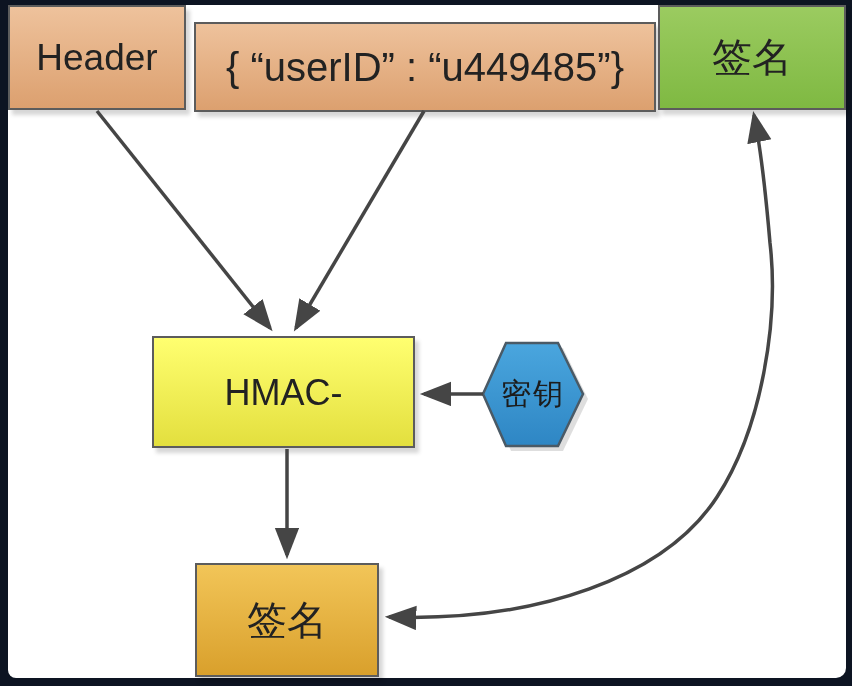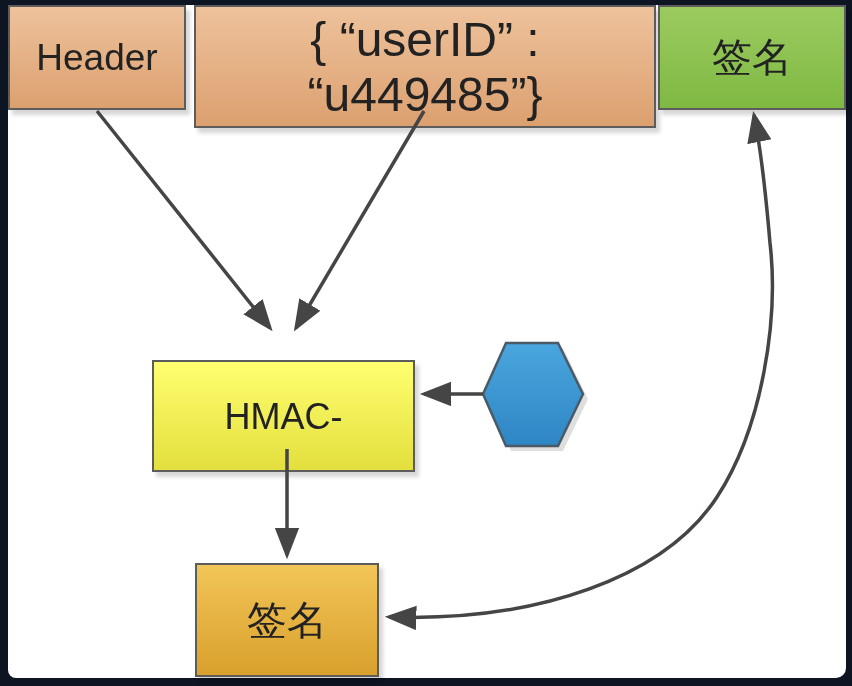--- a/index.html
+++ b/index.html
@@ -25,24 +25,24 @@
     text-align: center;
     color: #222222;
     box-shadow: 4px 5px 4px rgba(0,0,0,0.16);
   }
   .tan   { background: linear-gradient(180deg, #eec29c 0%, #dca06f 100%); }
   .green { background: linear-gradient(180deg, #9bcb60 0%, #7fb942 100%); }
   .yellow{ background: linear-gradient(180deg, #ffff70 0%, #e3df3e 100%); }
   .gold  { background: linear-gradient(180deg, #f2c558 0%, #d9a02c 100%); }
 
   .header-box   { left: 0;   top: 0; width: 178px; height: 105px; font-size: 37px; }
-  .payload-box  { left: 186px; top: 0; width: 462px; height: 123px; font-size: 48px; }
+  .payload-box  { left: 186px; top: 17px; width: 462px; height: 90px; font-size: 40px; }
   .green-box    { left: 650px; top: 0; width: 188px; height: 105px; font-size: 40px; }
   .hmac-box     { left: 144px; top: 331px; width: 263px; height: 112px;
-                  font-size: 36px; line-height: 1.25; flex-direction: column; margin-top: 24px; }
+                  font-size: 36px; line-height: 1.25; flex-direction: column; }
   .gold-box     { left: 187px; top: 558px; width: 184px; height: 114px; font-size: 40px; }
 
   .arrow-layer {
     position: absolute;
     left: 0; top: 0;
     width: 838px; height: 673px;
     pointer-events: none;
   }
   .hex-label {
     position: absolute;
@@ -105,15 +105,16 @@
 
     <line x1="416" y1="106" x2="288" y2="323" stroke="#454545" stroke-width="3.5" marker-end="url(#ah)"></line>
 
     <line x1="279" y1="444" x2="279" y2="550" stroke="#454545" stroke-width="3.5" marker-end="url(#ah)"></line>
 
     <line x1="475" y1="389" x2="416" y2="389" stroke="#454545" stroke-width="3.5" marker-end="url(#ah)"></line>
 
     <path d="M 381 612 C 530 617, 657 572, 709 492 C 754 423, 771 315, 762 238 C 758 191, 754 150, 746 110" fill="none" stroke="#454545" stroke-width="3.5" marker-start="url(#ah)" marker-end="url(#ah)"></path>
   </svg>
 
+  <div class="hex-label">密钥</div>
 
 
 </div>
 
 </body></html>

